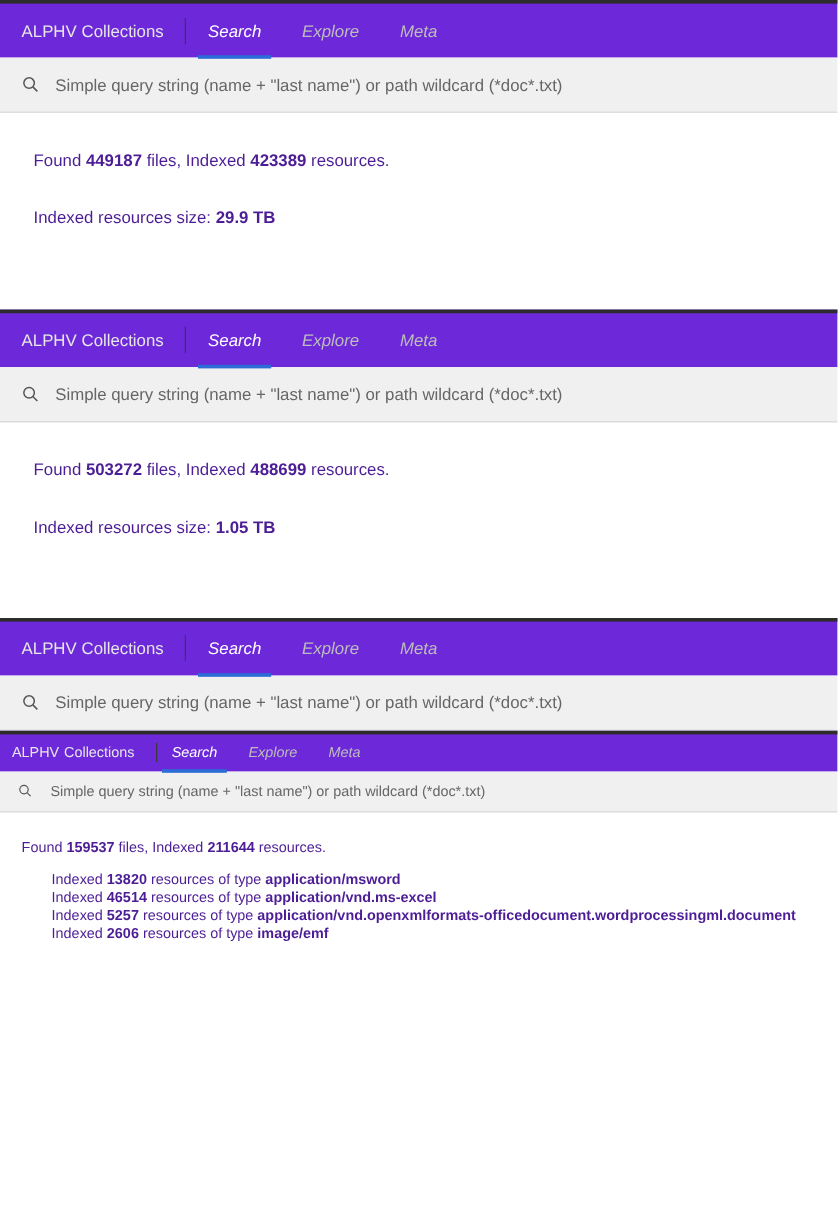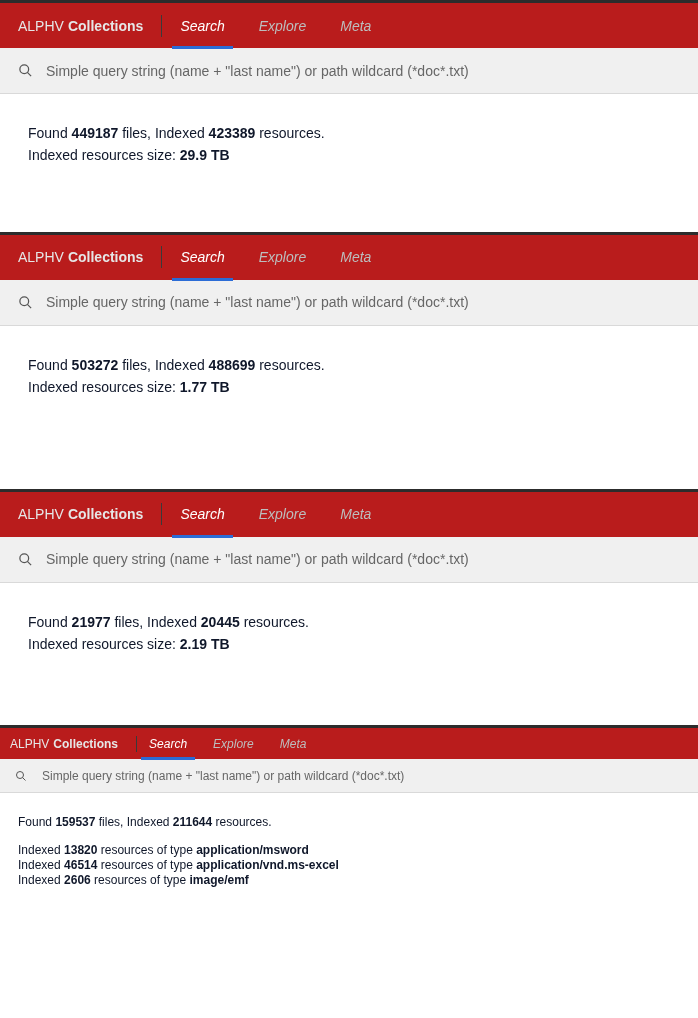--- a/index.html
+++ b/index.html
@@ -10,21 +10,21 @@
     body {
       font-family: "Segoe UI", Arial, sans-serif;
       background: #fff;
       width: 698px;
     }
     .panel {
       width: 100%;
       background: #fff;
     }
     .topbar {
-      background: #b91c1c;
+      background: #6d28d9;
       height: 48px;
       display: flex;
       align-items: center;
       padding: 0 18px;
       color: #e6e6e6;
       border-top: 3px solid #2c2c2c;
     }
     .panel.small .topbar {
       height: 34px;
       padding: 0 10px;
@@ -32,21 +32,21 @@
     .brand {
       font-size: 14px;
       display: flex;
       align-items: baseline;
       margin-right: 14px;
     }
     .panel.small .brand {
       font-size: 12px;
     }
     .brand-suffix {
-      font-weight: 700;
+      font-weight: 400;
       margin-left: 4px;
     }
     .divider {
       width: 1px;
       height: 22px;
       background: #3a3a3a;
       margin: 0 18px 0 4px;
     }
     .panel.small .divider {
       height: 16px;
@@ -115,46 +115,48 @@
     }
     .panel.small .search-input {
       font-size: 12px;
     }
     .search-input::placeholder {
       color: #666;
     }
     .content {
       padding: 28px 28px 50px 28px;
       font-size: 14px;
-      color: #0f172a;
+      color: #4c1d95;
       font-weight: 400;
     }
     .panel.small .content {
       padding: 20px 18px 30px 18px;
       font-size: 12px;
     }
     .line {
       line-height: 1.6;
     }
     .line + .spaced {
+      margin-top: 26px;
     }
     .panel.small .line + .spaced {
       margin-top: 10px;
     }
     .bold {
       font-weight: 700;
     }
     .panel-gap {
       height: 15px;
     }
     .breakdown {
       margin-top: 4px;
     }
     .breakdown .line {
       line-height: 1.25;
+      margin-left: 25px;
     }
   </style>
 </head>
 <body>
 
 <div class="panel">
   <div class="topbar">
     <div class="brand">
       <span>ALPHV</span>
       <span class="brand-suffix">Collections</span>
@@ -207,31 +209,31 @@
   </div>
   <div class="searchbar">
     <span class="search-icon-wrap">
       <svg width="15" height="15" viewBox="0 0 24 24" fill="none" stroke="#555" stroke-width="2">
           <circle cx="10" cy="10" r="7"></circle>
           <line x1="21" y1="21" x2="15" y2="15"></line>
         </svg>
     </span>
     <input class="search-input" placeholder="Simple query string (name + &quot;last name&quot;) or path wildcard (*doc*.txt)" style="">
   </div>
-  <div class="content" style="padding-bottom:90px;">
+  <div class="content" style="padding-bottom:64px;">
     <div class="line">
       <span>Found</span>
       <span class="bold">503272</span>
       <span>files, Indexed</span>
       <span class="bold">488699</span>
       <span>resources.</span>
     </div>
     <div class="line spaced">
       <span>Indexed resources size:</span>
-      <span class="bold">1.77 TB</span>
+      <span class="bold">1.05 TB</span>
     </div>
   </div>
 </div>
 
 <div class="panel">
   <div class="topbar">
     <div class="brand">
       <span>ALPHV</span>
       <span class="brand-suffix">Collections</span>
     </div>
@@ -243,33 +245,20 @@
     </div>
   </div>
   <div class="searchbar">
     <span class="search-icon-wrap">
       <svg width="15" height="15" viewBox="0 0 24 24" fill="none" stroke="#555" stroke-width="2">
           <circle cx="10" cy="10" r="7"></circle>
           <line x1="21" y1="21" x2="15" y2="15"></line>
         </svg>
     </span>
     <input class="search-input" placeholder="Simple query string (name + &quot;last name&quot;) or path wildcard (*doc*.txt)" style="">
-  </div>
-  <div class="content" style="padding-bottom:70px;">
-    <div class="line">
-      <span>Found</span>
-      <span class="bold">21977</span>
-      <span>files, Indexed</span>
-      <span class="bold">20445</span>
-      <span>resources.</span>
-    </div>
-    <div class="line spaced">
-      <span>Indexed resources size:</span>
-      <span class="bold">2.19 TB</span>
-    </div>
   </div>
 </div>
 
 <div class="panel small">
   <div class="topbar">
     <div class="brand">
       <span>ALPHV</span>
       <span class="brand-suffix">Collections</span>
     </div>
     <div class="divider"></div>
@@ -292,17 +281,18 @@
     <div class="line">
       <span>Found</span>
       <span class="bold">159537</span>
       <span>files, Indexed</span>
       <span class="bold">211644</span>
       <span>resources.</span>
     </div>
     <div class="breakdown spaced" id="breakdown">
         <div class="line"><span>Indexed </span><span class="bold">13820</span><span> resources of type </span><span class="bold">application/msword</span></div>
         <div class="line"><span>Indexed </span><span class="bold">46514</span><span> resources of type </span><span class="bold">application/vnd.ms-excel</span></div>
+        <div class="line"><span>Indexed </span><span class="bold">5257</span><span> resources of type </span><span class="bold">application/vnd.openxmlformats-officedocument.wordprocessingml.document</span></div>
         <div class="line"><span>Indexed </span><span class="bold">2606</span><span> resources of type </span><span class="bold">image/emf</span></div>
       </div>
 
   </div>
 </div>
 
 </body></html>

